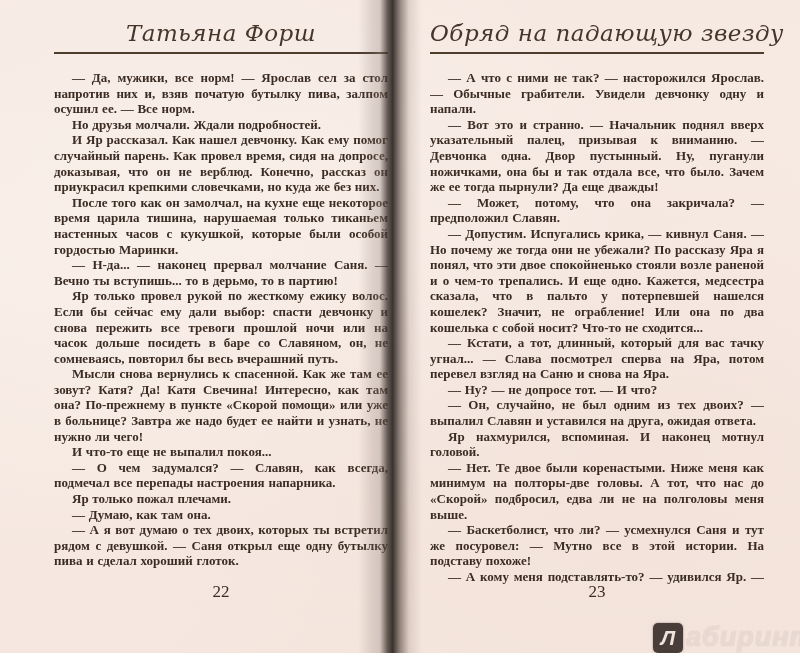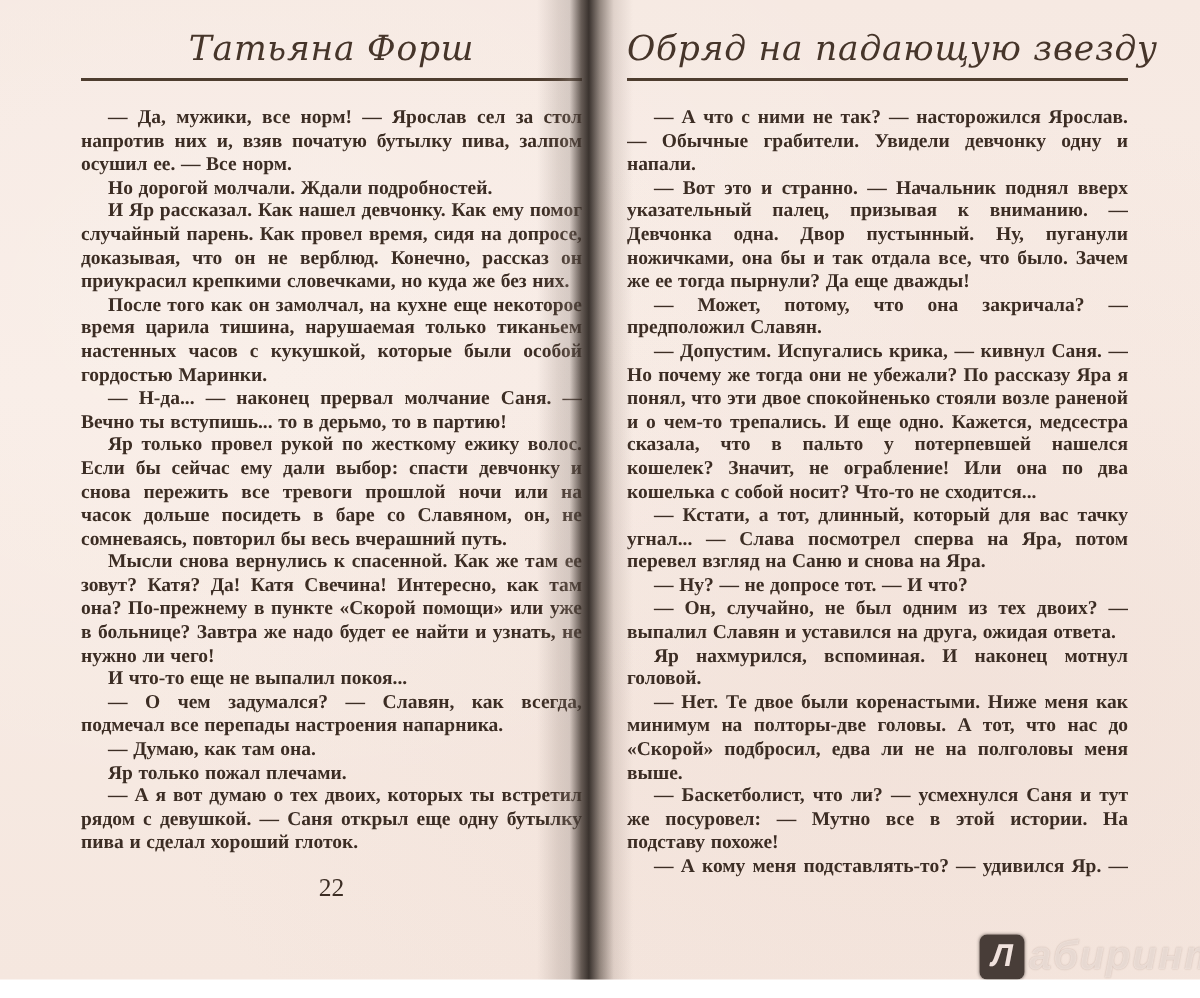--- a/index.html
+++ b/index.html
@@ -22,21 +22,21 @@
     pointer-events: none;
   }
   .page-col {
     position: absolute;
     top: 16px;
     height: 634px;
     width: 334px;
     z-index: 2;
   }
   .page-col.left  { left: 54px; }
-  .page-col.right { left: 418px; }
+  .page-col.right { left: 430px; }
   .running-head {
     text-align: center;
     font-family: "DejaVu Serif", serif;
     font-style: italic;
     font-weight: 500;
     font-size: 23px;
     line-height: 34px;
     color: #46352a;
     letter-spacing: 0.5px;
     white-space: nowrap;
@@ -130,30 +130,30 @@
 </head>
 <body>
 
 <div class="photo">
 
   <div class="page-col left">
     <div class="running-head">Татьяна Форш</div>
     <div class="head-rule"></div>
     <div class="page-body">
         <p class="para">— Да, мужики, все норм! — Ярослав сел за стол напротив них и, взяв початую бутылку пива, залпом осушил ее. — Все норм.</p>
-        <p class="para">Но дорогой молчали. Ждали подробностей.</p>
+        <p class="para">Но друзья молчали. Ждали подробностей.</p>
         <p class="para">И Яр рассказал. Как нашел девчонку. Как ему помог случайный парень. Как провел время, сидя на допросе, доказывая, что он не верблюд. Конечно, рассказ он приукрасил крепкими словечками, но куда же без них.</p>
         <p class="para">После того как он замолчал, на кухне еще некоторое время царила тишина, нарушаемая только тиканьем настенных часов с кукушкой, которые были особой гордостью Маринки.</p>
         <p class="para">— Н-да... — наконец прервал молчание Саня. — Вечно ты вступишь... то в дерьмо, то в партию!</p>
         <p class="para">Яр только провел рукой по жесткому ежику волос. Если бы сейчас ему дали выбор: спасти девчонку и снова пережить все тревоги прошлой ночи или на часок дольше посидеть в баре со Славяном, он, не сомневаясь, повторил бы весь вчерашний путь.</p>
         <p class="para">Мысли снова вернулись к спасенной. Как же там ее зовут? Катя? Да! Катя Свечина! Интересно, как там она? По-прежнему в пункте «Скорой помощи» или уже в больнице? Завтра же надо будет ее найти и узнать, не нужно ли чего!</p>
         <p class="para">И что-то еще не выпалил покоя...</p>
         <p class="para">— О чем задумался? — Славян, как всегда, подмечал все перепады настроения напарника.</p>
+        <p class="para">Яр только пожал плечами.</p>
         <p class="para">— Думаю, как там она.</p>
-        <p class="para">Яр только пожал плечами.</p>
         <p class="para">— А я вот думаю о тех двоих, которых ты встретил рядом с девушкой. — Саня открыл еще одну бутылку пива и сделал хороший глоток.</p>
       </div>
     <div class="pagenum">22</div>
   </div>
 
   <div class="page-col right">
     <div class="running-head">Обряд на падающую звезду</div>
     <div class="head-rule"></div>
     <div class="page-body">
         <p class="para">— А что с ними не так? — насторожился Ярослав. — Обычные грабители. Увидели девчонку одну и напали.</p>
@@ -161,20 +161,21 @@
         <p class="para">— Может, потому, что она закричала? — предположил Славян.</p>
         <p class="para">— Допустим. Испугались крика, — кивнул Саня. — Но почему же тогда они не убежали? По рассказу Яра я понял, что эти двое спокойненько стояли возле раненой и о чем-то трепались. И еще одно. Кажется, медсестра сказала, что в пальто у потерпевшей нашелся кошелек? Значит, не ограбление! Или она по два кошелька с собой носит? Что-то не сходится...</p>
         <p class="para">— Кстати, а тот, длинный, который для вас тачку угнал... — Слава посмотрел сперва на Яра, потом перевел взгляд на Саню и снова на Яра.</p>
         <p class="para">— Ну? — не допросе тот. — И что?</p>
         <p class="para">— Он, случайно, не был одним из тех двоих? — выпалил Славян и уставился на друга, ожидая ответа.</p>
         <p class="para">Яр нахмурился, вспоминая. И наконец мотнул головой.</p>
         <p class="para">— Нет. Те двое были коренастыми. Ниже меня как минимум на полторы-две головы. А тот, что нас до «Скорой» подбросил, едва ли не на полголовы меня выше.</p>
         <p class="para">— Баскетболист, что ли? — усмехнулся Саня и тут же посуровел: — Мутно все в этой истории. На подставу похоже!</p>
         <p class="para">— А кому меня подставлять-то? — удивился Яр. — Тем более никто ведь не знал, какой дорогой я пойду и во сколько! Только вон Славка.</p>
       </div>
+    <div class="pagenum">23</div>
   </div>
 
   <div class="gutter"></div>
 
   <div class="watermark">
     <span class="wm-logo">
       <span class="wm-logo-letter">Л</span>
     </span>
     <span class="wm-text">абиринт.ру</span>
   </div>

